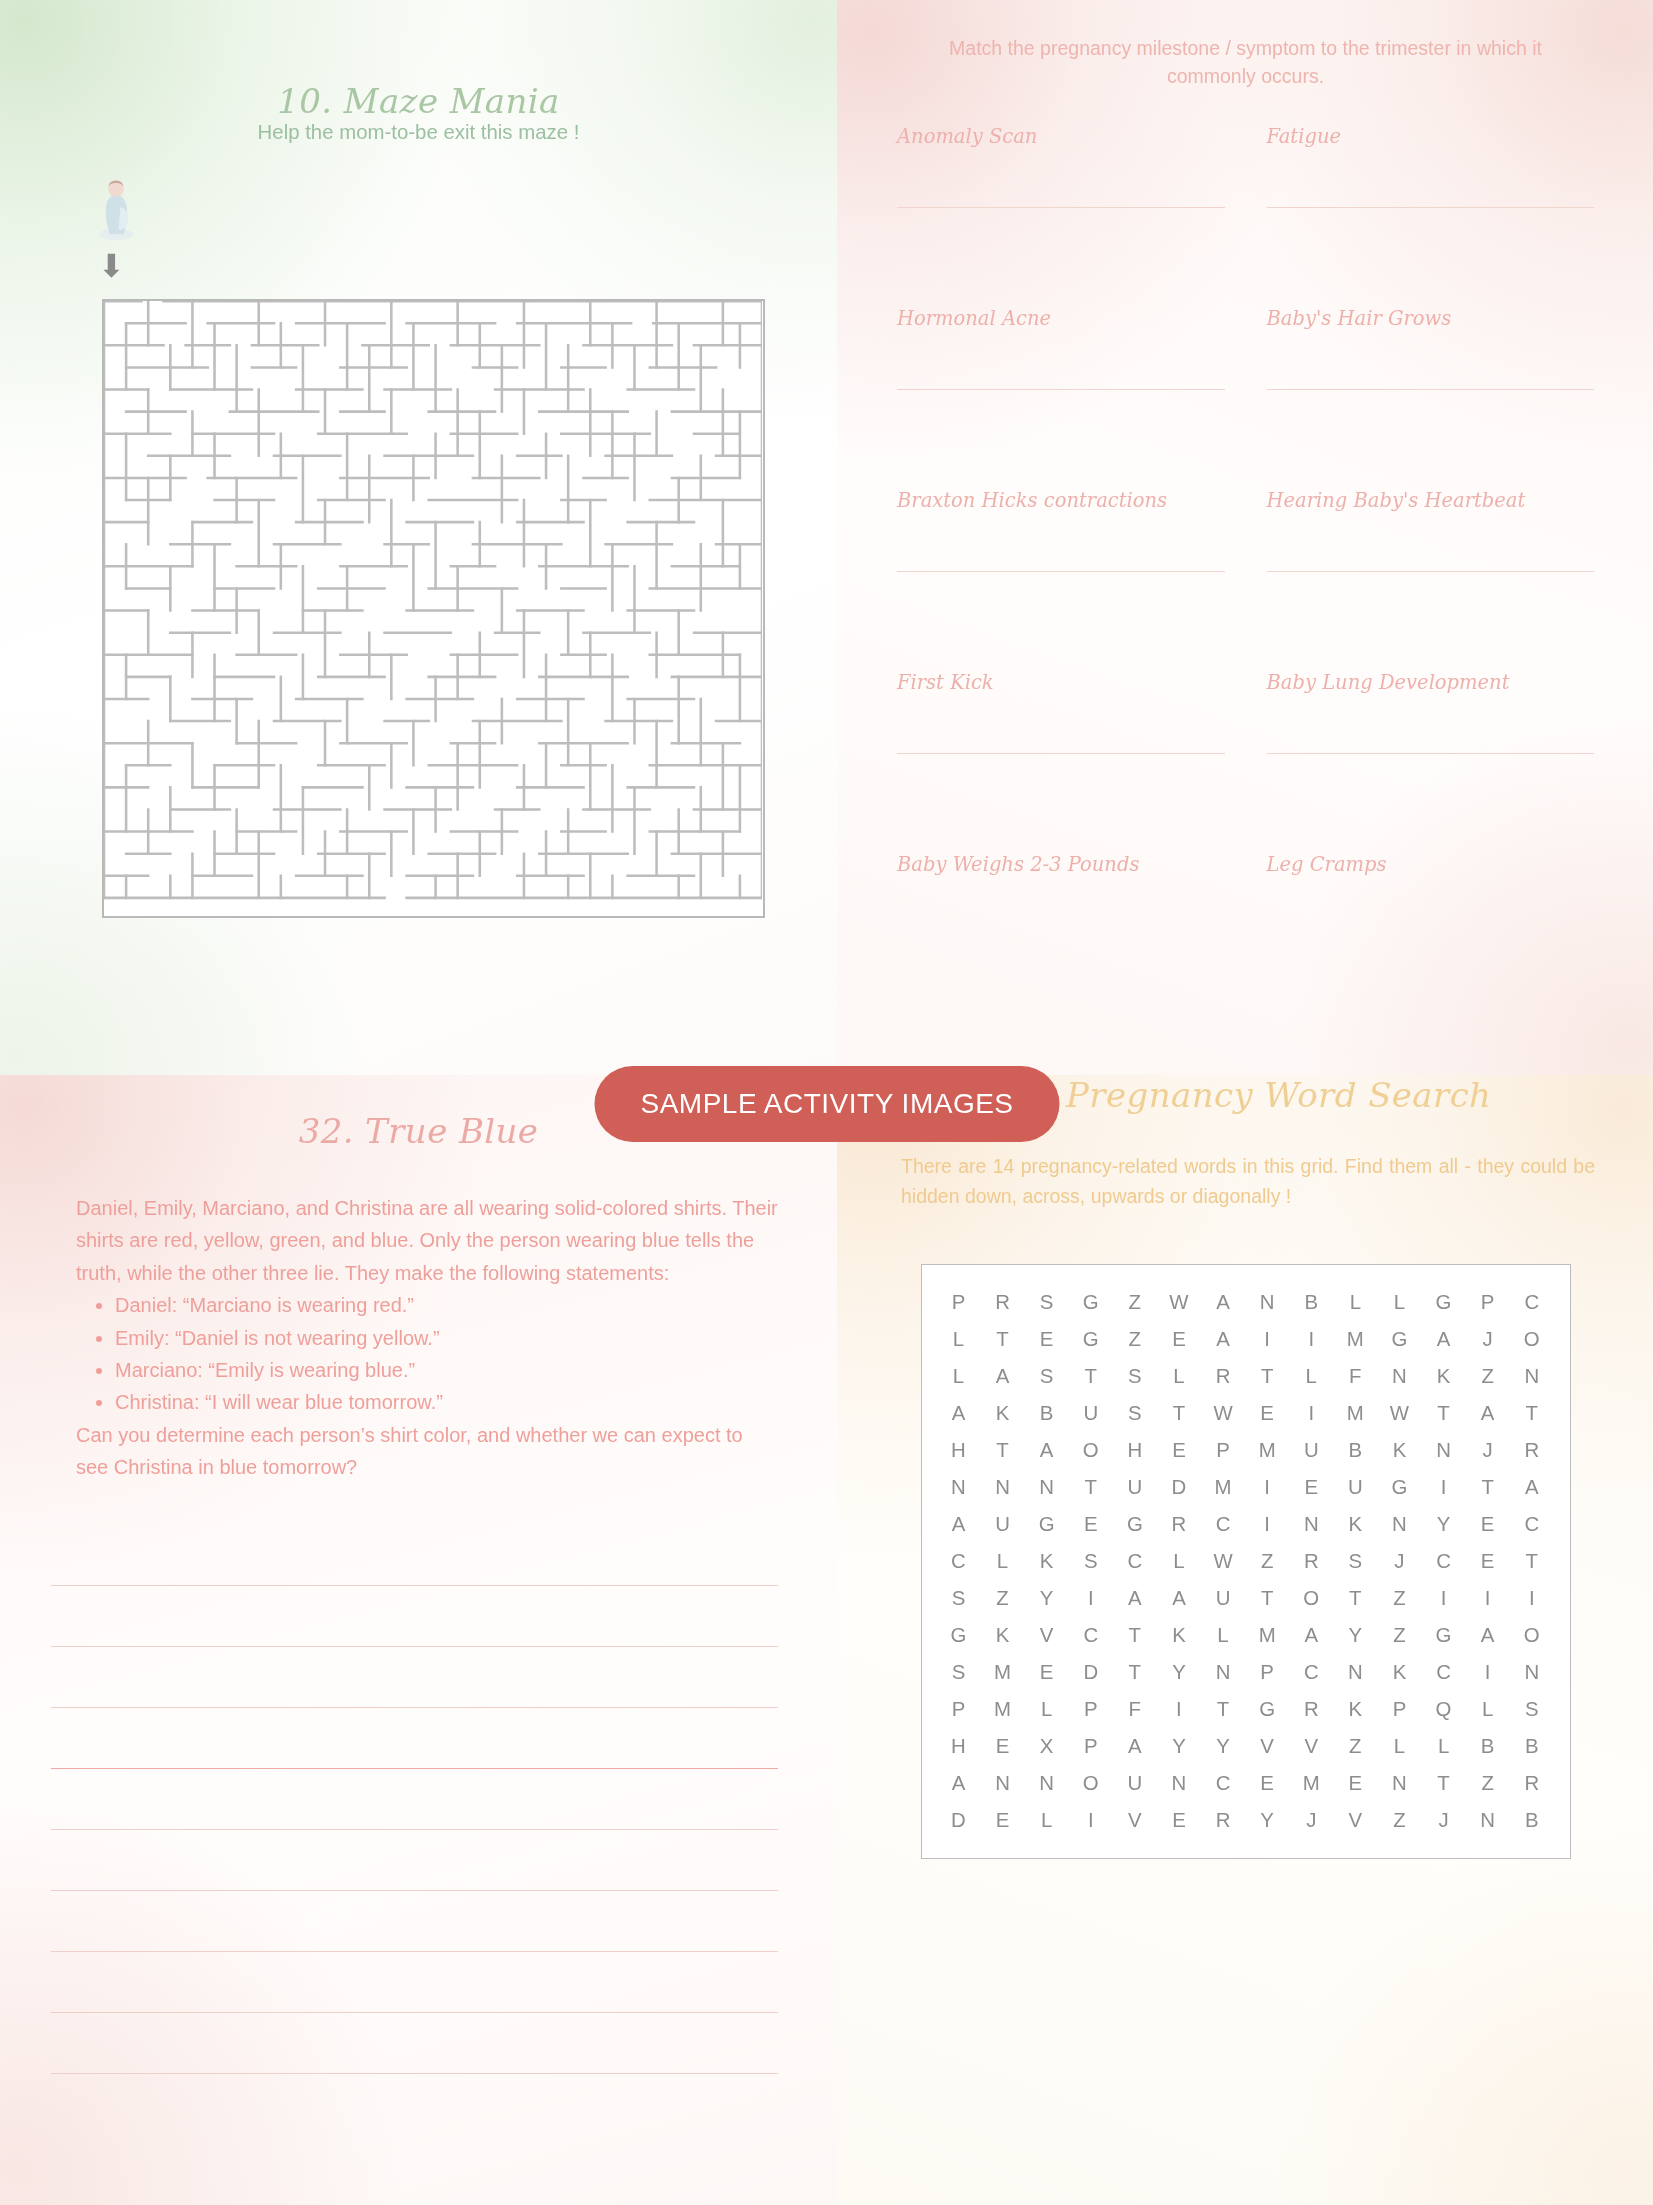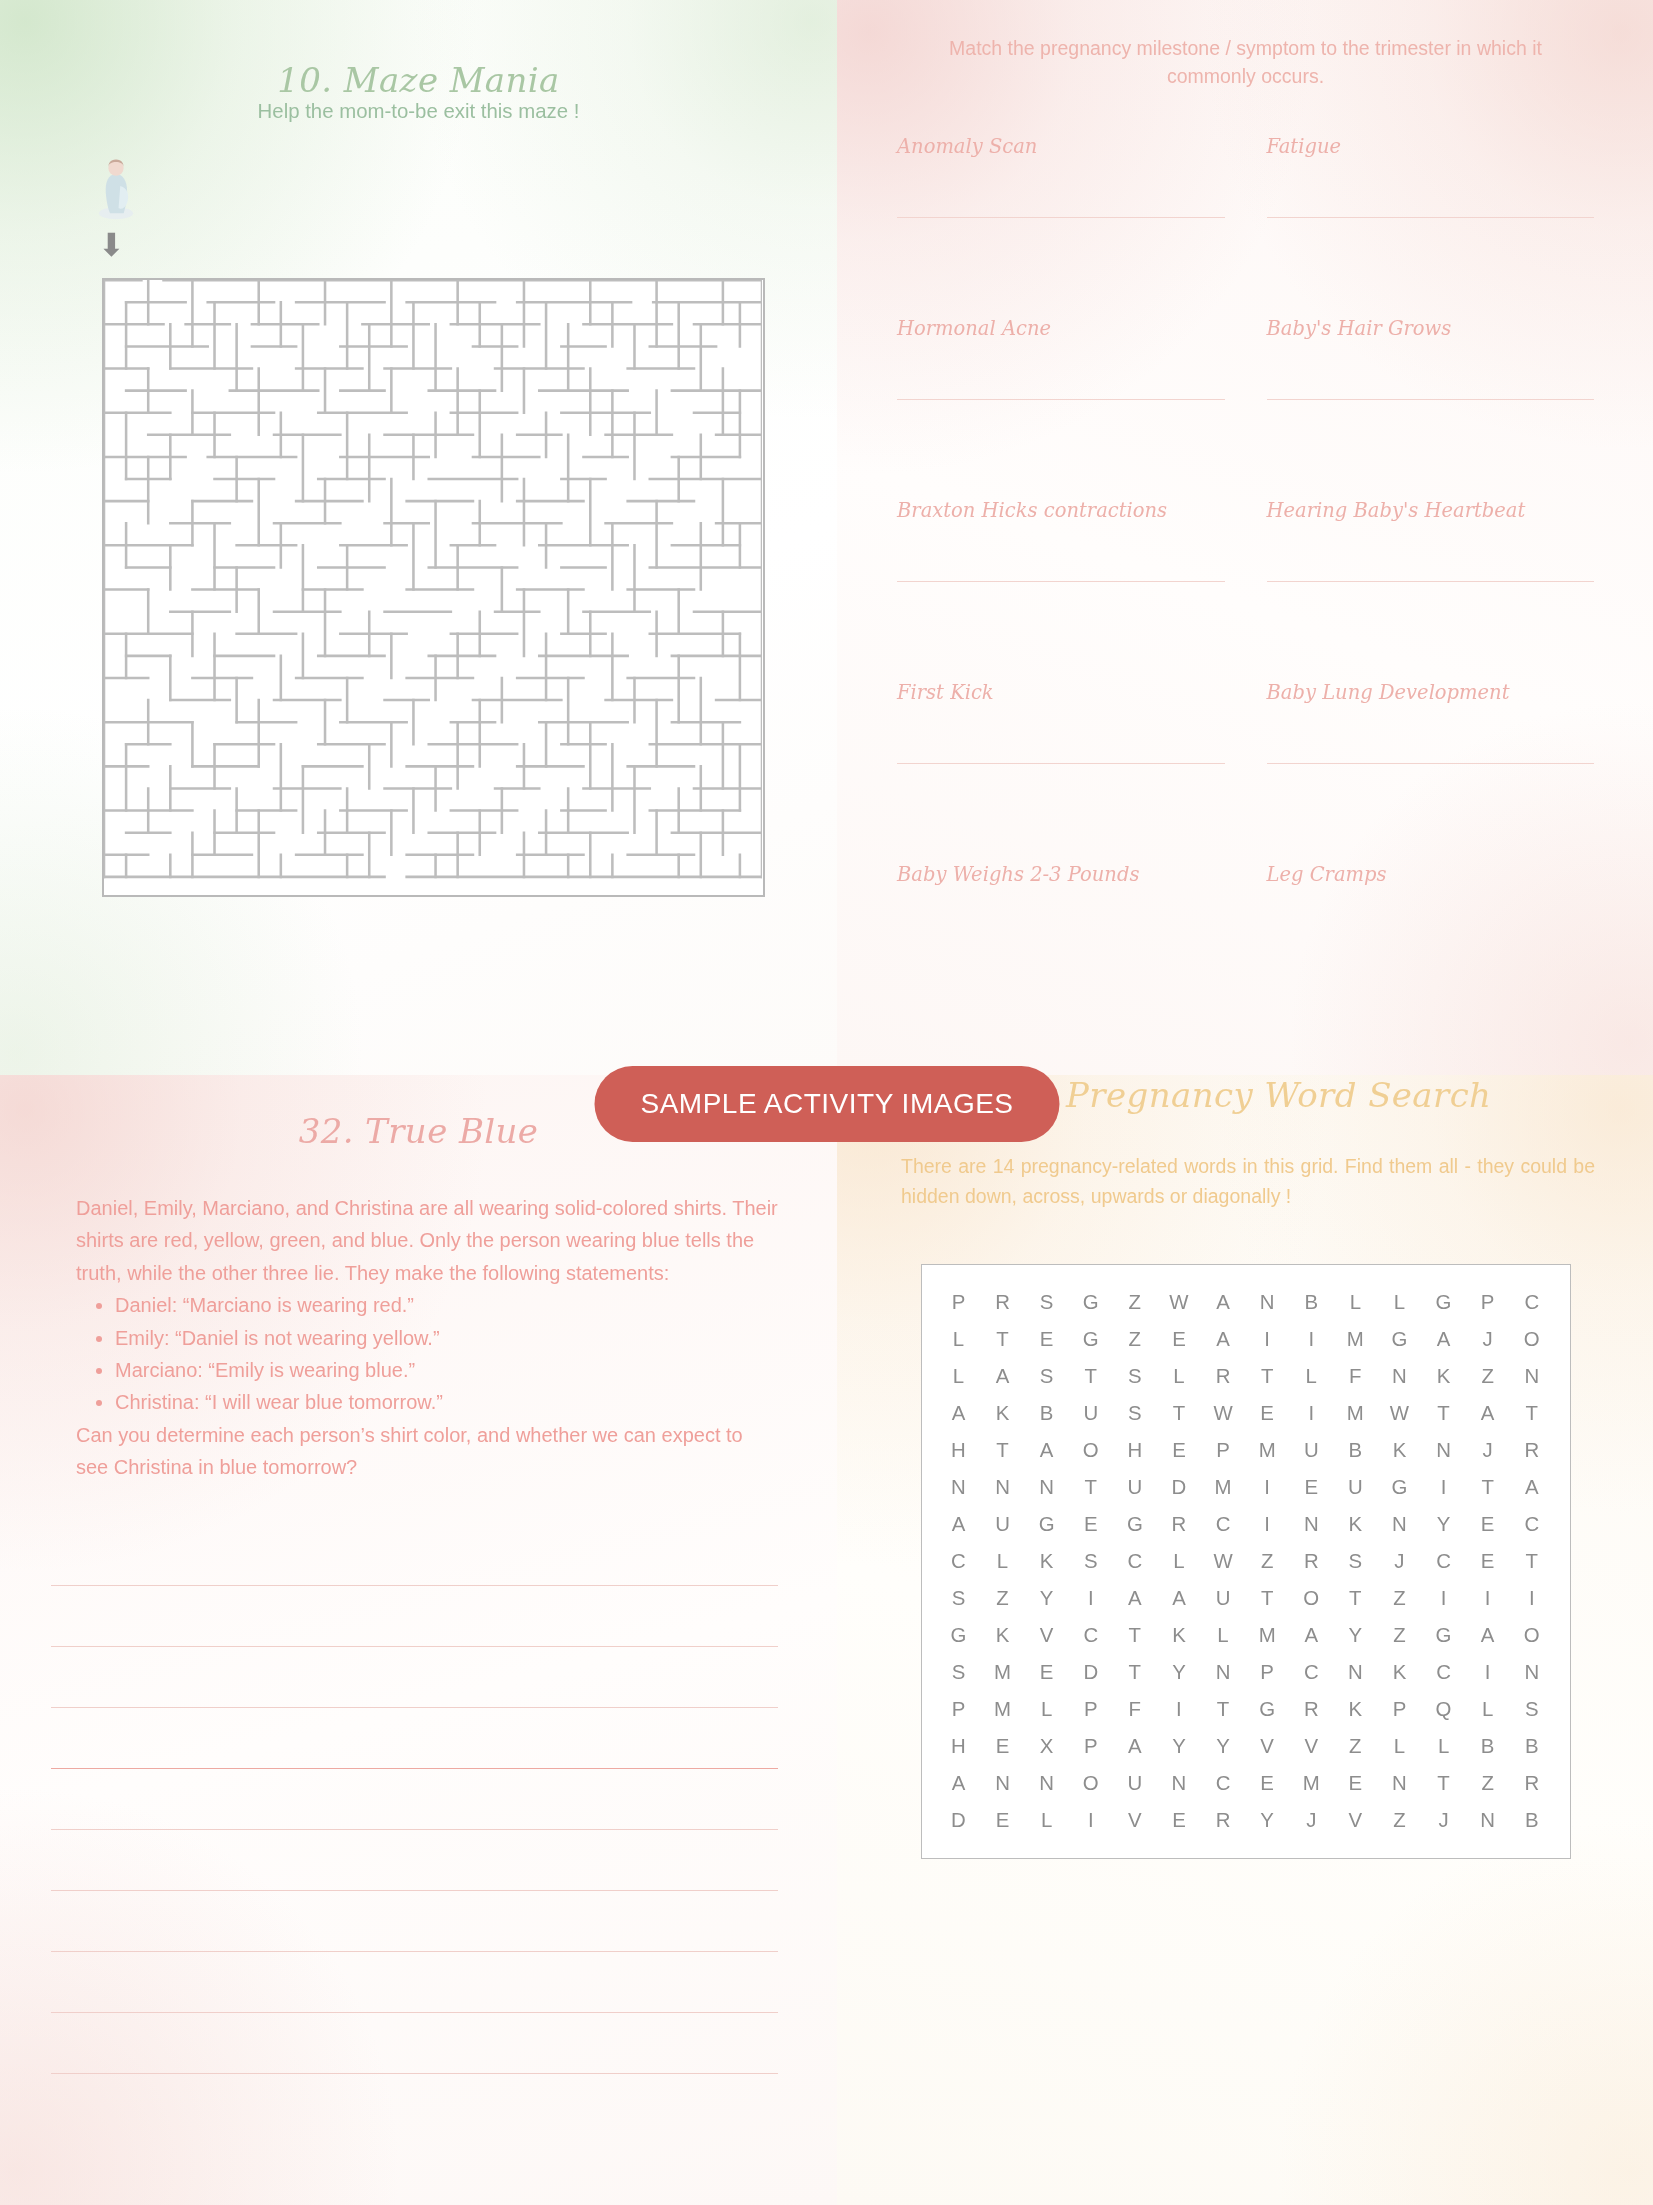--- a/index.html
+++ b/index.html
@@ -51,21 +51,21 @@
   }
 
   
   .title {
     text-align: center;
     font-family: "DejaVu Serif", serif;
     font-style: italic;
     font-weight: 400;
     letter-spacing: 0.4px;
   }
-  .title-maze { color: #a9c7a4; font-size: 34px; margin-top: 60px; }
+  .title-maze { color: #a9c7a4; font-size: 34px; margin-top: 81px; }
   .title-milestones { color: #eab7b4; font-size: 34px; margin-top: 45px; }
   .title-trueblue { color: #ecaaa6; font-size: 34px; margin-top: 36px; }
   .title-wordsearch { color: #f0cf94; font-size: 34px; }
 
   .subtitle {
     text-align: center;
     font-size: 20.4px;
     font-family: "Liberation Sans", sans-serif;
   }
   .sub-maze { color: #9bbfa0; }
@@ -90,21 +90,21 @@
     position: absolute; left: 102px; top: 155px;
     width: 663px; height: 619px;
     border: 2.5px solid #b9b9b9;
     background: #ffffff;
     overflow: hidden;
   }
   .maze-box svg { display: block; }
 
   
   .ms-grid {
-    margin: 38px auto 0;
+    margin: 28px auto 0;
     width: 697px;
     display: grid;
     grid-template-columns: 1fr 1fr;
     row-gap: 0px;
     column-gap: 42px;
   }
   .ms-item { height: 182px; padding-top: 6.8px; }
   .ms-label {
     font-family: "DejaVu Serif", serif;
     font-style: italic;

